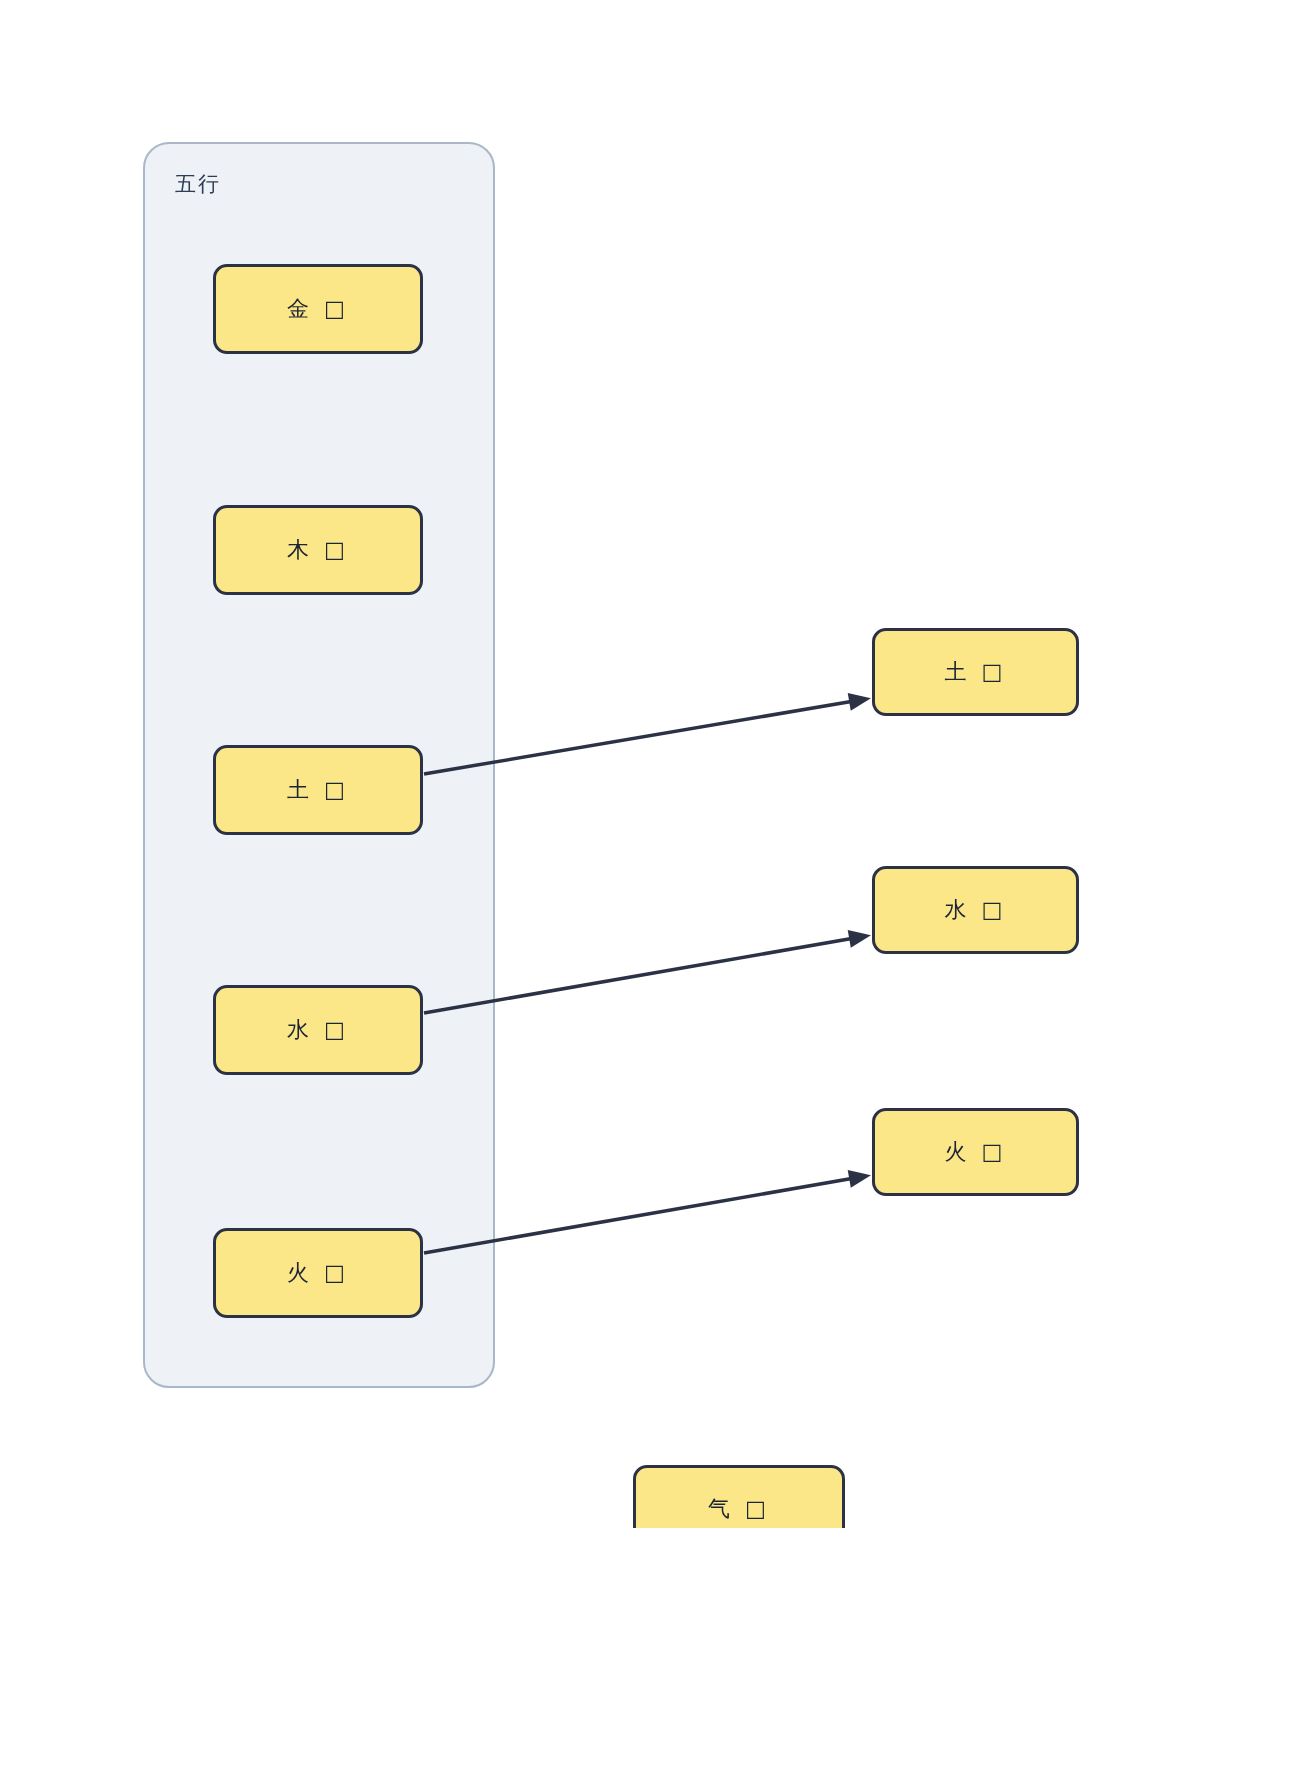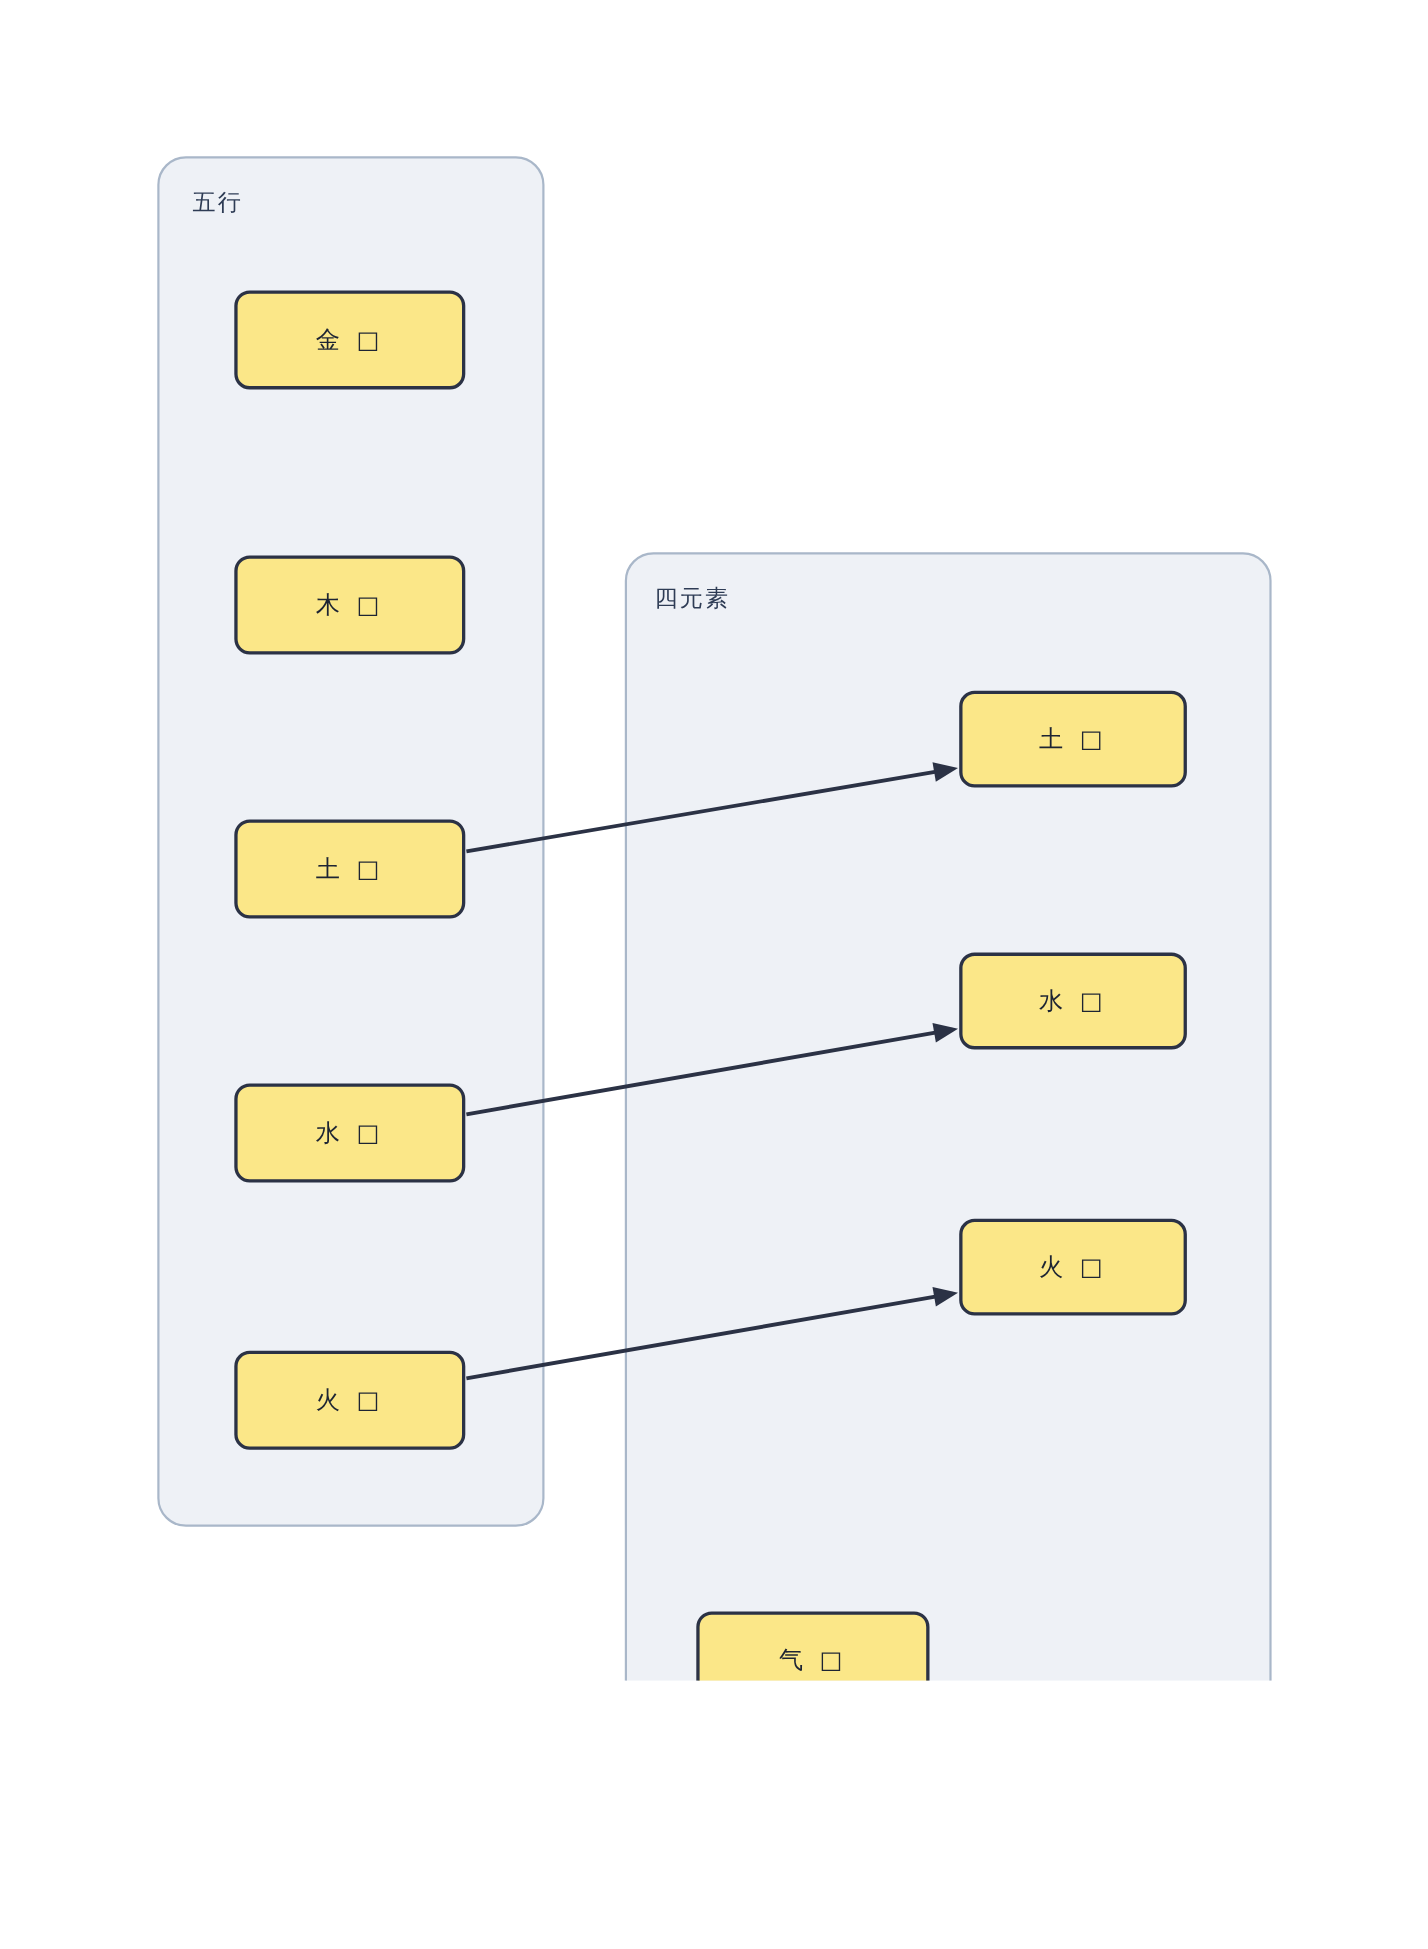--- a/index.html
+++ b/index.html
@@ -80,23 +80,20 @@
 </style>
 </head>
 <body>
 
 <div class="stage">
 
   <div class="group" id="group-wuxing">
     <span class="group-label">五行</span>
   </div>
 
-  <div class="group" id="group-sielements">
-    <span class="group-label">四元素</span>
-  </div>
 
   <svg class="edges" width="1298" height="1772" viewBox="0 0 1298 1772">
     <defs>
       <marker id="arrow" markerUnits="userSpaceOnUse" markerWidth="26" markerHeight="22" refX="18" refY="10" orient="auto">
         <path class="arrowhead-fill" d="M1,1 L23,10 L1,19 Z"></path>
       </marker>
     </defs>
     <line class="edge" x1="424" y1="774" x2="866" y2="699" marker-end="url(#arrow)"></line>
     <line class="edge" x1="424" y1="1013" x2="866" y2="936" marker-end="url(#arrow)"></line>
     <line class="edge" x1="424" y1="1253" x2="866" y2="1176" marker-end="url(#arrow)"></line>

